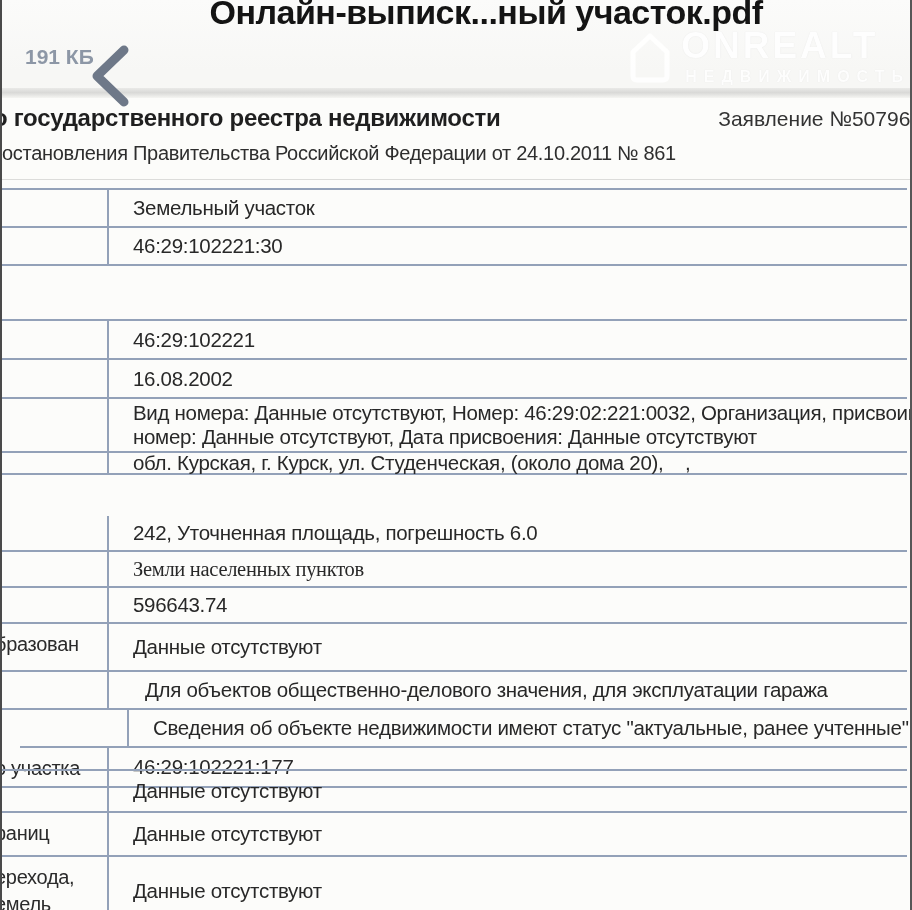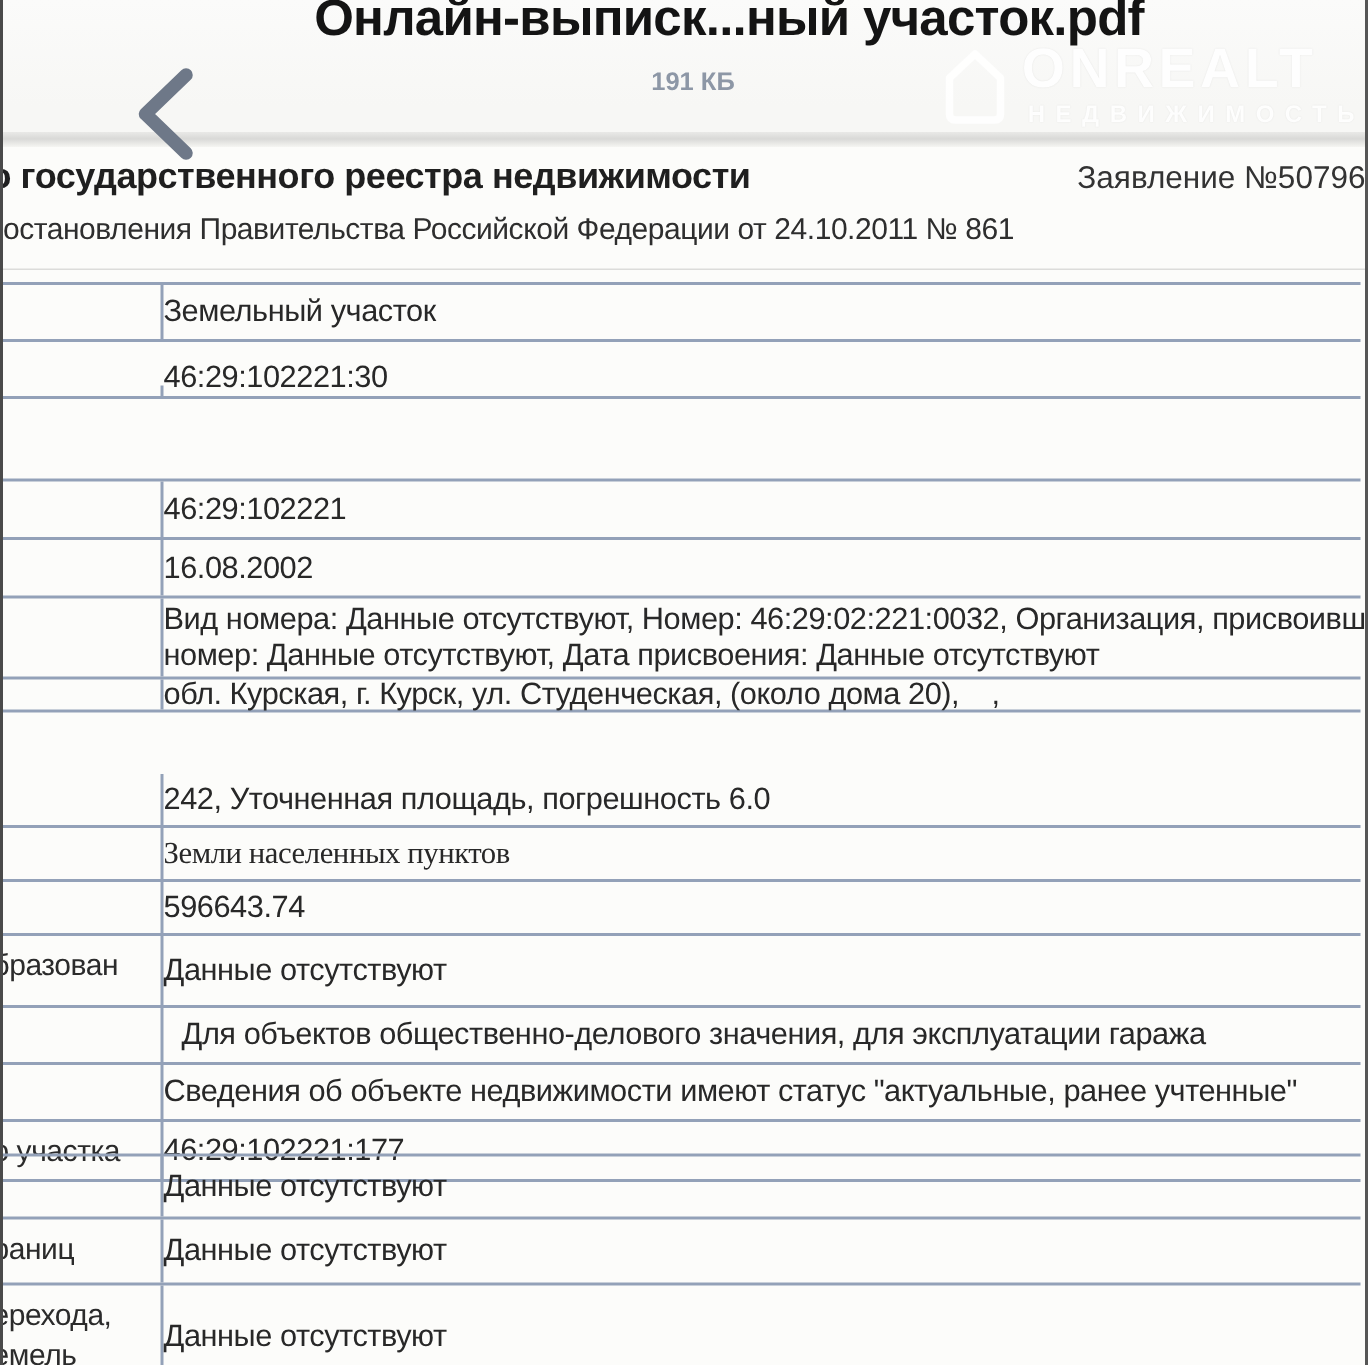--- a/index.html
+++ b/index.html
@@ -20,22 +20,22 @@
     background:linear-gradient(180deg,#f0f0ee 0%,#d9d9d7 55%,#f5f5f2 100%);
     z-index:4;
   }
   .back-btn{position:absolute;left:84px;top:44px;width:52px;height:64px;cursor:pointer;z-index:7;}
   .appbar-title{
     position:absolute;top:-7px;left:0;right:0;padding-left:60px;
     text-align:center;font-size:34px;font-weight:700;letter-spacing:-0.5px;
     color:var(--title-text,#141414);white-space:nowrap;z-index:6;
   }
   .appbar-size{
-    position:absolute;top:45px;left:0;right:0;padding-left:12px;
-    text-align:center;font-size:17px;font-weight:700;
+    position:absolute;top:45px;left:0;right:0;padding-left:25px;
+    text-align:left;font-size:21px;font-weight:700;
     color:var(--muted-text,#8d97a6);z-index:6;
   }
   
   .watermark{
     position:absolute;top:26px;right:2px;display:flex;align-items:flex-end;
     z-index:8;pointer-events:none;
   }
   .wm-house{margin-right:6px;margin-top:4px;opacity:.92;}
   .wm-text{display:flex;flex-direction:column;align-items:flex-start;}
   .wm-brand{
@@ -71,21 +71,21 @@
   }
   .t-label{
     box-sizing:border-box;width:109px;flex:0 0 109px;
     border-right:2px solid var(--border,#93a1b8);
     padding:7px 2px 0 0;font-size:20px;letter-spacing:-0.3px;
     line-height:27px;color:#2b2b2b;overflow:hidden;
   }
   .t-label .lbl{margin-left:-5px;white-space:nowrap;}
   .t-value{
     flex:1;display:flex;flex-direction:column;justify-content:center;
-    padding-left:0;font-size:20.5px;letter-spacing:-0.3px;
+    padding-left:24px;font-size:20.5px;letter-spacing:-0.3px;
     color:#282828;overflow:visible;
   }
   .t-value .vline{white-space:nowrap;line-height:24px;}
   
   .edge{position:absolute;top:0;bottom:0;width:2px;background:#4a4a4a;z-index:20;}
   .edge.left{left:0;}
   .edge.right{right:0;background:#565656;}
 </style>
 </head>
 <body>
@@ -117,21 +117,21 @@
     <div class="dh-sub">остановления Правительства Российской Федерации от 24.10.2011 № 861</div>
     <div class="dh-rule"></div>
     <div id="tables">
         <div class="pdf-table" style="top: 90px;">
           <div class="t-row" style="height: 38px;">
             <div class="t-label"></div>
             <div class="t-value">
               <div class="vline">Земельный участок</div>
             </div>
           </div>
-          <div class="t-row" style="height: 38px; align-items: flex-end;">
+          <div class="t-row" style="height: 38px;">
             <div class="t-label"></div>
             <div class="t-value">
               <div class="vline">46:29:102221:30</div>
             </div>
           </div>
         </div>
         <div class="pdf-table" style="top: 221px;">
           <div class="t-row" style="height: 39px;">
             <div class="t-label"></div>
             <div class="t-value">
@@ -182,21 +182,21 @@
             <div class="t-value">
               <div class="vline">Данные отсутствуют</div>
             </div>
           </div>
           <div class="t-row" style="height: 38px; gap: 12px;">
             <div class="t-label"></div>
             <div class="t-value">
               <div class="vline">Для объектов общественно-делового значения, для эксплуатации гаража</div>
             </div>
           </div>
-          <div class="t-row" style="height: 38px;">
+          <div class="t-row" style="height: 38px; margin-left: 20px;">
             <div class="t-label"></div>
             <div class="t-value">
               <div class="vline">Сведения об объекте недвижимости имеют статус "актуальные, ранее учтенные"</div>
             </div>
           </div>
           <div class="t-row" style="height: 40px;">
             <div class="t-label">
               <div class="lbl">о участка</div>
             </div>
             <div class="t-value">

